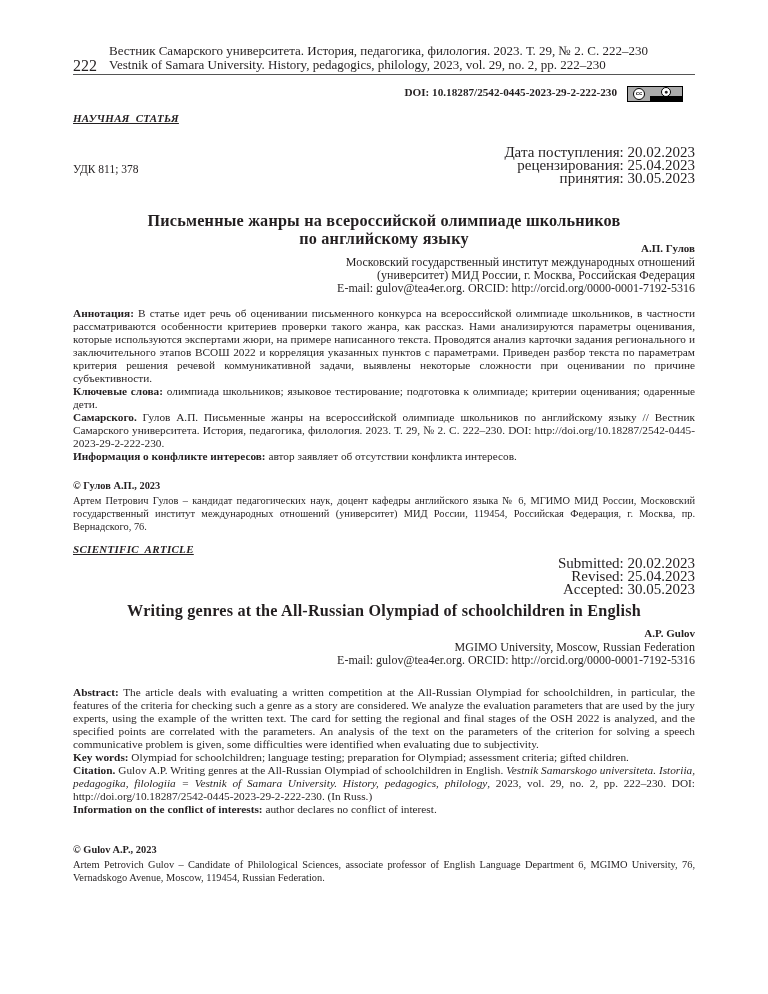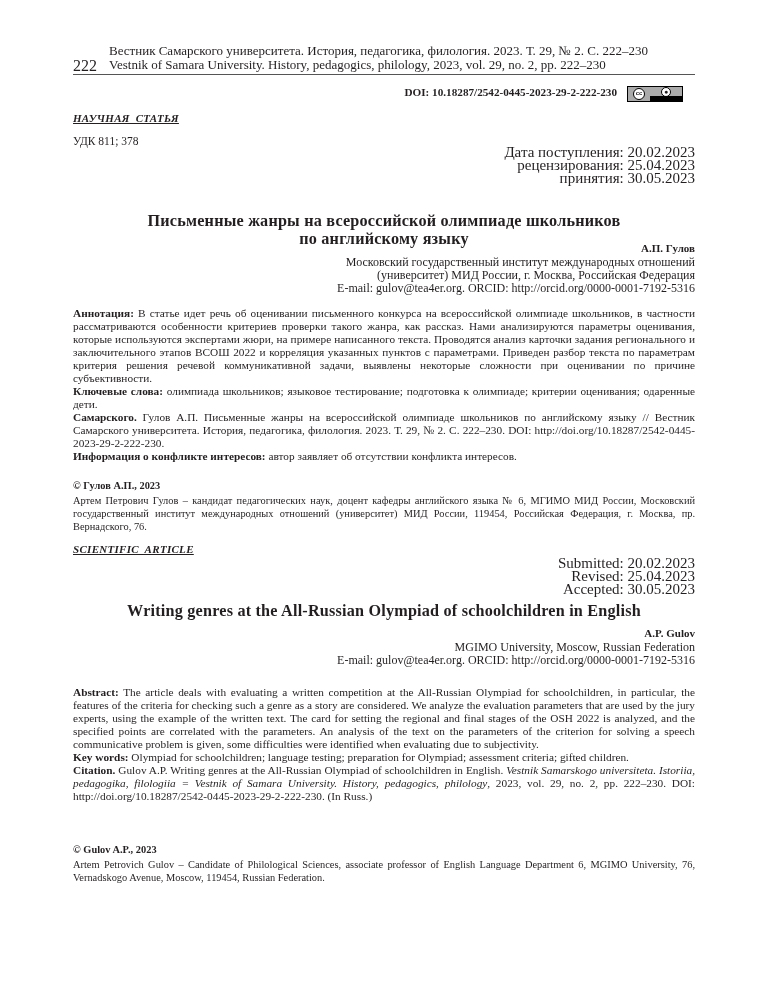--- a/index.html
+++ b/index.html
@@ -18,21 +18,21 @@
   .doi-row { position: absolute; top: 86px; right: 12px; height: 18px; display: flex; align-items: flex-start; }
   .doi { font-weight: bold; font-size: 11.2px; margin-right: 10px; white-space: nowrap; }
   .cc-badge { width: 56px; height: 16px; background: #aaa; border: 1px solid #000; position: relative; box-sizing: border-box; display: flex; }
   .cc-left { width: 22px; height: 100%; background: #aaa; display: flex; align-items: center; justify-content: center; }
   .cc-right { flex: 1; background: #aaa; position: relative; display: flex; flex-direction: column; align-items: center; justify-content: flex-start; }
   .cc-right .by-strip { position: absolute; bottom: 0; left: 0; right: 0; height: 5px; background: #000; }
   .cc-circle { width: 12px; height: 12px; border-radius: 50%; background: #fff; border: 1.5px solid #000; box-sizing: border-box; font-family: "Liberation Sans", sans-serif; font-size: 6px; font-weight: bold; line-height: 9px; text-align: center; }
   .by-circle { width: 10px; height: 10px; margin-top: 0px; border-radius: 50%; background: #fff; border: 1px solid #000; box-sizing: border-box; font-size: 7px; line-height: 8px; text-align: center; }
 
   .section-label { position: absolute; left: 0; font-style: italic; font-weight: bold; text-decoration: underline; font-size: 11px; letter-spacing: 0.3px; word-spacing: 3px; }
-  .udc { position: absolute; left: 0; font-size: 11.5px; }
+  .udc { position: absolute; left: 0; font-size: 11.5px; margin-top: 28px; }
 
   .dates { position: absolute; right: 0; text-align: right; font-size: 15px; line-height: 13px; }
 
   .title { position: absolute; left: 0; width: 622px; text-align: center; font-weight: bold; font-size: 16.2px; line-height: 18px; letter-spacing: 0.2px; }
 
   .author-block { position: absolute; right: 0; text-align: right; }
   .author-name { font-weight: bold; font-size: 11px; line-height: 15px; }
   .affil { font-size: 12px; line-height: 13px; }
 
   .body-block { position: absolute; left: 0; width: 622px; font-size: 11.3px; line-height: 13px; text-align: justify; }
@@ -115,20 +115,21 @@
   <div class="author-block" style="top:626px;">
     <div class="author-name">A.P. Gulov</div>
     <div class="affil">MGIMO University, Moscow, Russian Federation</div>
     <div class="affil">E-mail: gulov@tea4er.org. ORCID: http://orcid.org/0000-0001-7192-5316</div>
   </div>
 
   <div class="body-block" style="top:686px;">
     <p><b>Abstract:</b><span> The article deals with evaluating a written competition at the All-Russian Olympiad for schoolchildren, in particular, the features of the criteria for checking such a genre as a story are considered. We analyze the evaluation parameters that are used by the jury experts, using the example of the written text. The card for setting the regional and final stages of the OSH 2022 is analyzed, and the specified points are correlated with the parameters. An analysis of the text on the parameters of the criterion for solving a speech communicative problem is given, some difficulties were identified when evaluating due to subjectivity.</span></p>
     <p><b>Key words:</b><span> Olympiad for schoolchildren; language testing; preparation for Olympiad; assessment criteria; gifted children.</span></p>
     <p><b>Citation.</b><span> Gulov A.P. Writing genres at the All-Russian Olympiad of schoolchildren in English. </span><i>Vestnik Samarskogo universiteta. Istoriia, pedagogika, filologiia = Vestnik of Samara University. History, pedagogics, philology</i><span>, 2023, vol. 29, no. 2, pp. 222–230. DOI: http://doi.org/10.18287/2542-0445-2023-29-2-222-230. (In Russ.)</span></p>
+    <p><b>Information on the conflict of interests:</b><span> author declares no conflict of interest.</span></p>
   </div>
 
   <div class="copy-block" style="top:843px;">
     <div class="copy-head">© Gulov A.P., 2023</div>
     <div>Artem Petrovich Gulov – Candidate of Philological Sciences, associate professor of  English Language Department 6, MGIMO University, 76, Vernadskogo Avenue, Moscow, 119454, Russian Federation.</div>
   </div>
 
 </div>
 
 </body></html>

